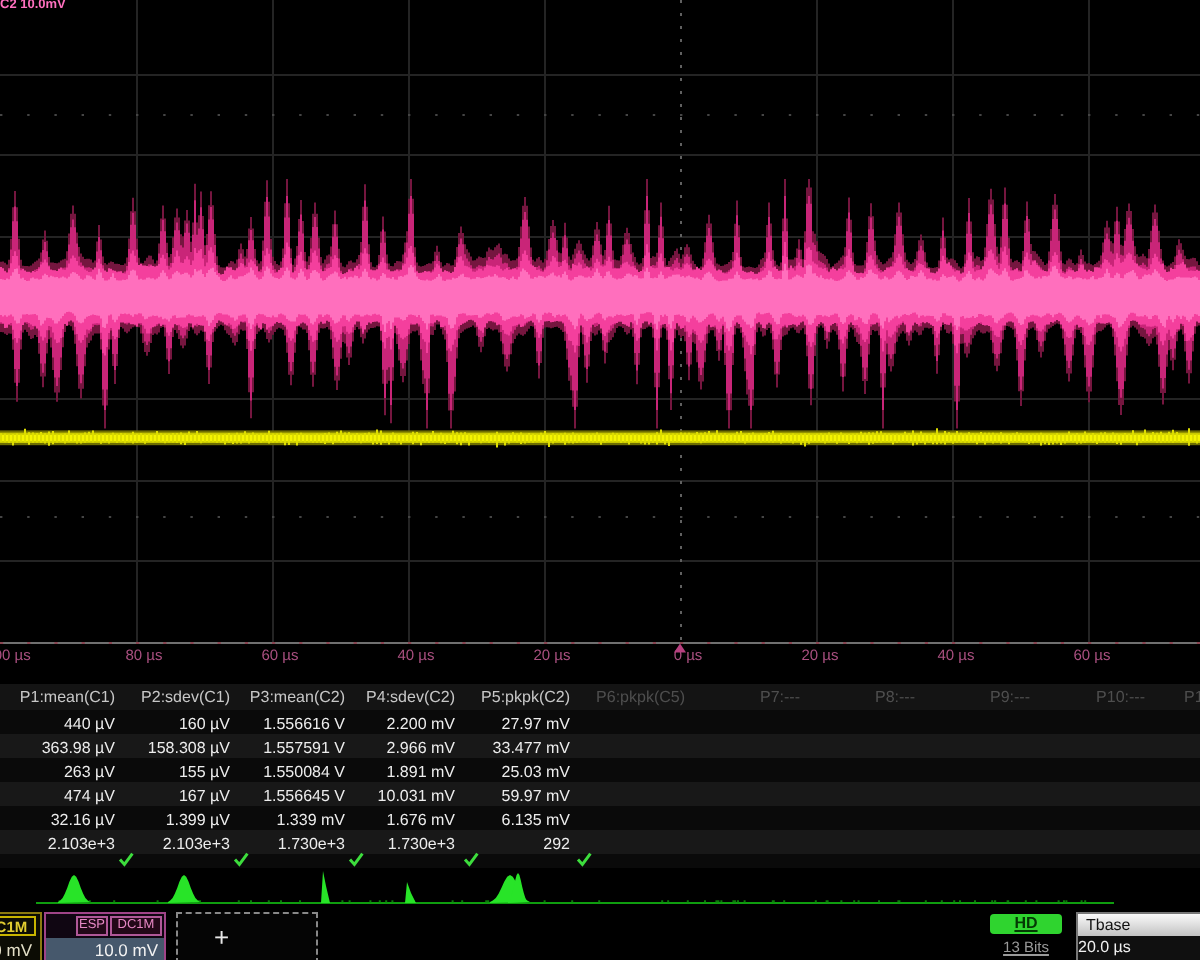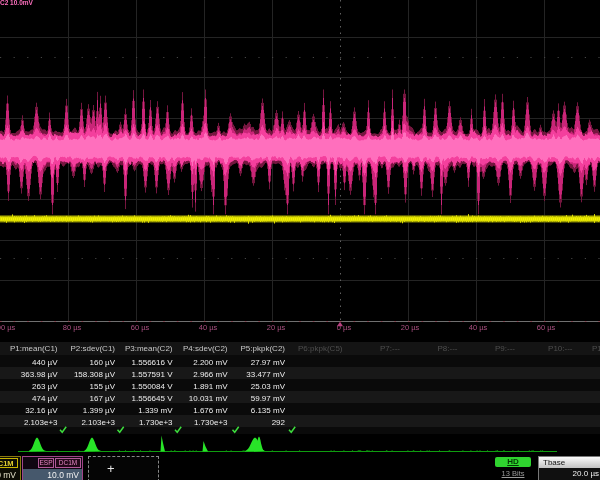--- a/index.html
+++ b/index.html
@@ -124,15 +124,15 @@
 
 <div class="abs" style="left:88px;top:456px;width:71px;height:26px;border:1px dashed #888;background:#050505;color:#e8e8e8;font-size:13px;line-height:24px;">
       <span style="position:absolute;left:18px;">+</span>
     </div>
 
 <div class="abs" style="left:495px;top:457px;width:36px;height:10px;background:#2fd42f;color:#043804;font-size:8px;font-weight:bold;text-align:center;line-height:10px;border-radius:2px;text-decoration:underline;">HD</div>
 <div class="abs" style="left:495px;top:469px;width:36px;color:#9a9a9a;font-size:7.5px;text-align:center;text-decoration:underline;">13 Bits</div>
 
 <div class="abs" style="left:538px;top:456px;width:70px;height:26px;border:1px solid #777;background:#101010;">
   <div class="abs" style="left:0;top:0;width:68px;height:11px;background:linear-gradient(#fafafa,#c2c2c2);color:#111;font-size:8px;line-height:11px;padding-left:4px;">Tbase</div>
-  <div class="abs" style="left:0;top:12px;width:60px;color:#f0f0f0;font-size:8px;text-align:right;">20.0 µs</div>
+  <div class="abs" style="left:0;top:12px;width:60px;color:#f0f0f0;font-size:8px;">20.0 µs</div>
 </div>
 </div>
 
 </body></html>

